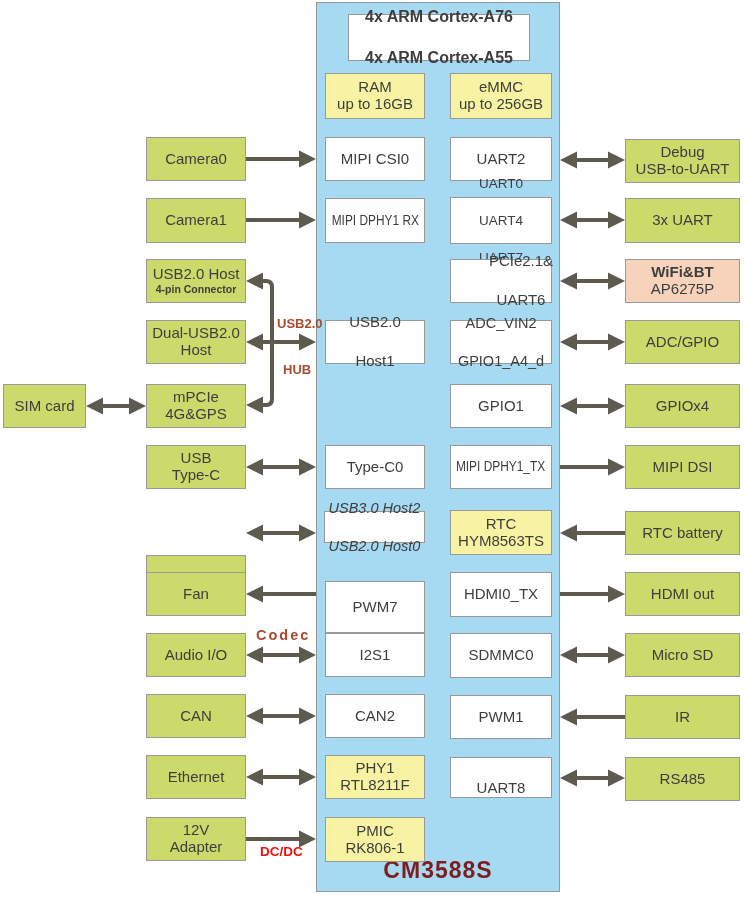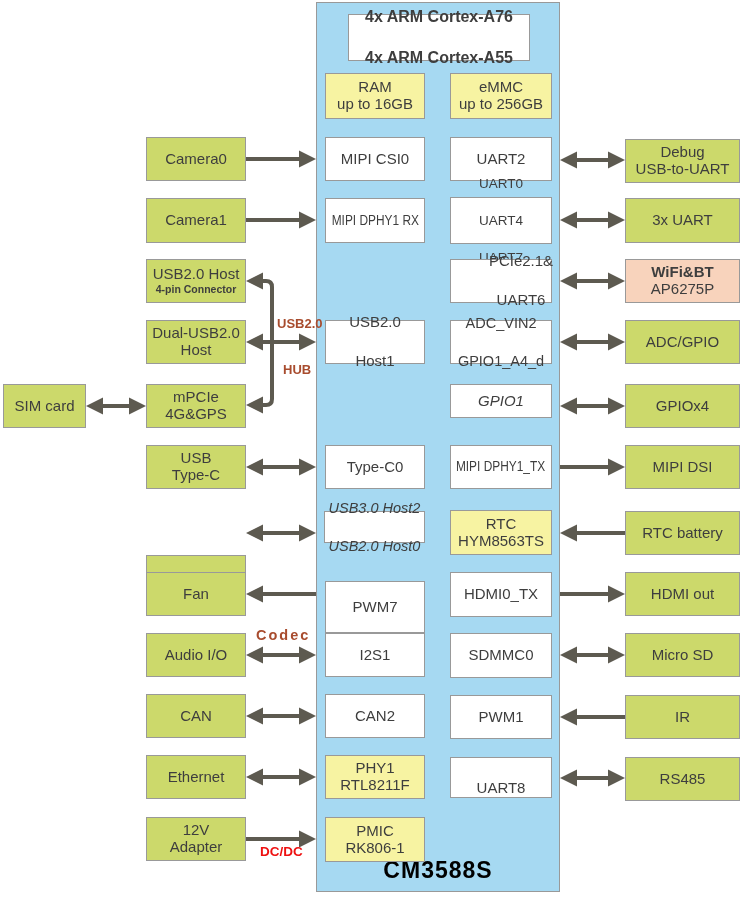--- a/index.html
+++ b/index.html
@@ -8,21 +8,21 @@
 
   .module {
     position:absolute; z-index:1;
     background:var(--module-bg,#a6d9f2);
     border:1px solid var(--border,#8c8c8c);
     box-sizing:border-box;
   }
   .module-label {
     position:absolute; bottom:7px; left:0; width:100%;
     text-align:center; font-weight:bold; font-size:23px;
-    letter-spacing:1px; color:#000000;
+    letter-spacing:1px; color:#7f1d1d;
   }
   #overlay { position:absolute; left:0; top:0; z-index:2; }
 
   .box {
     position:absolute; z-index:3;
     display:flex; flex-direction:column; justify-content:center; align-items:center;
     box-sizing:border-box; border:1px solid var(--border,#999);
     color:var(--text,#3e3e3e); font-size:15px; line-height:1.13; text-align:center;
   }
   .bg-green  { background:var(--green,#ccd96b); }
@@ -212,21 +212,21 @@
         <span class="line">UART7</span>
       </div>
       <div class="box bg-white" style="left: 450px; top: 259px; width: 102px; height: 44px; padding-left: 40px;">
         <span class="line">PCIe2.1&amp;</span>
         <span class="line">UART6</span>
       </div>
       <div class="box bg-white" style="left: 450px; top: 320px; width: 102px; height: 44px; font-size: 14.5px;">
         <span class="line">ADC_VIN2</span>
         <span class="line">GPIO1_A4_d</span>
       </div>
-      <div class="box bg-white" style="left: 450px; top: 384px; width: 102px; height: 34px; font-style: italic;">
+      <div class="box bg-white" style="left: 450px; top: 384px; width: 102px; height: 44px;">
         <span class="line">GPIO1</span>
       </div>
       <div class="box bg-white" style="left: 450px; top: 445px; width: 102px; height: 44px;">
         <span class="line condensed">MIPI DPHY1_TX</span>
       </div>
       <div class="box bg-yellow" style="left: 450px; top: 510px; width: 102px; height: 45px;">
         <span class="line">RTC</span>
         <span class="line">HYM8563TS</span>
       </div>
       <div class="box bg-white" style="left: 450px; top: 572px; width: 102px; height: 45px;">

